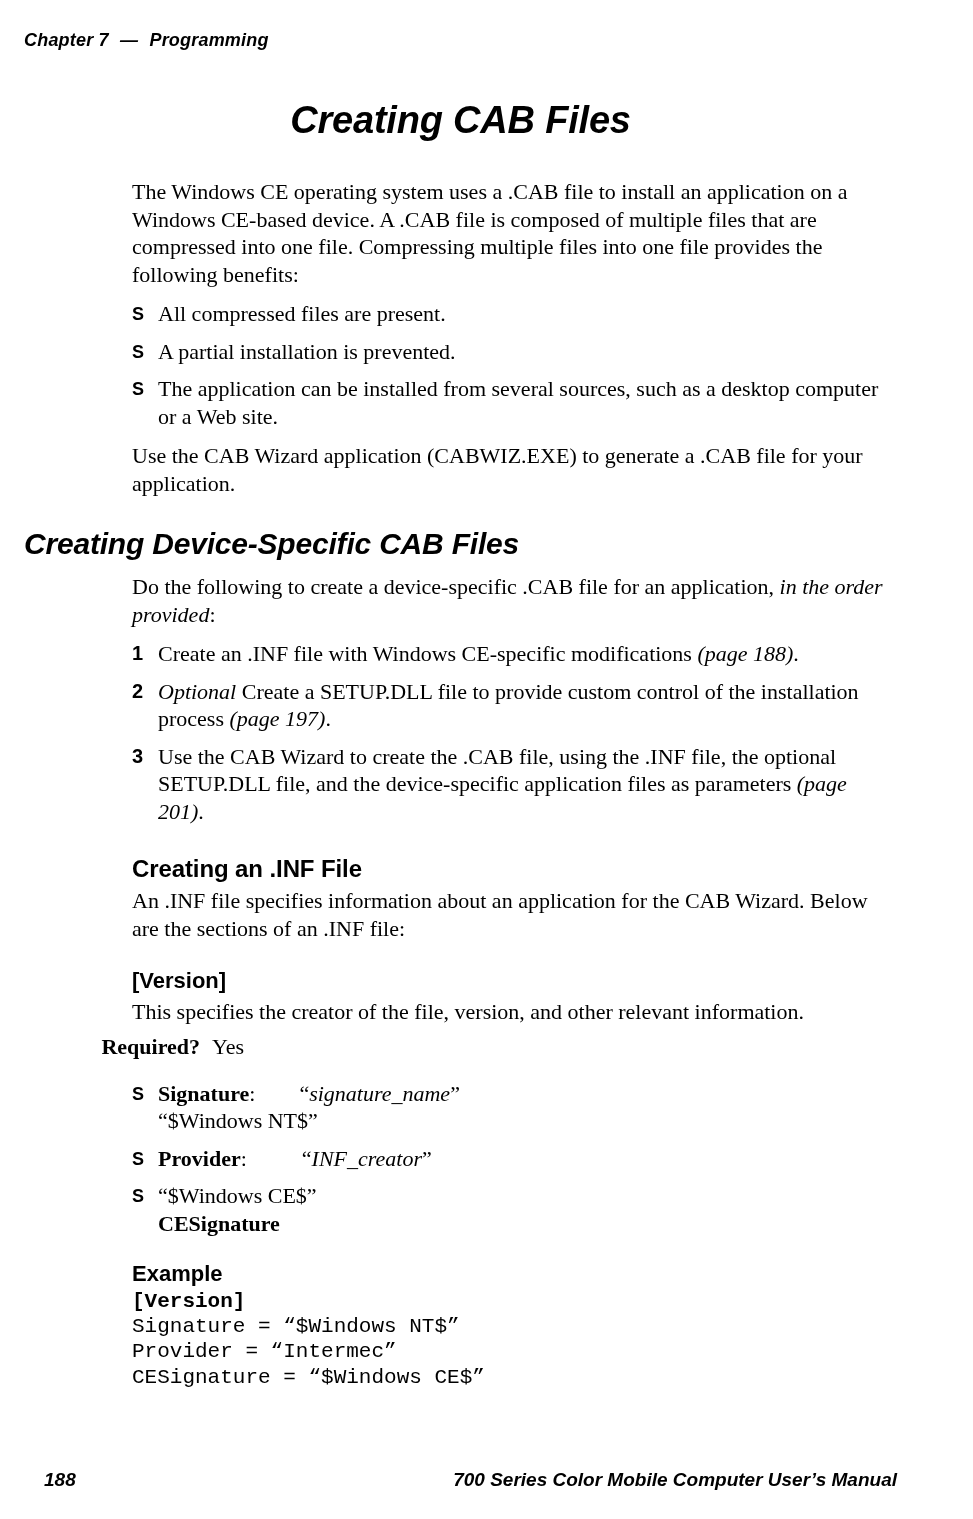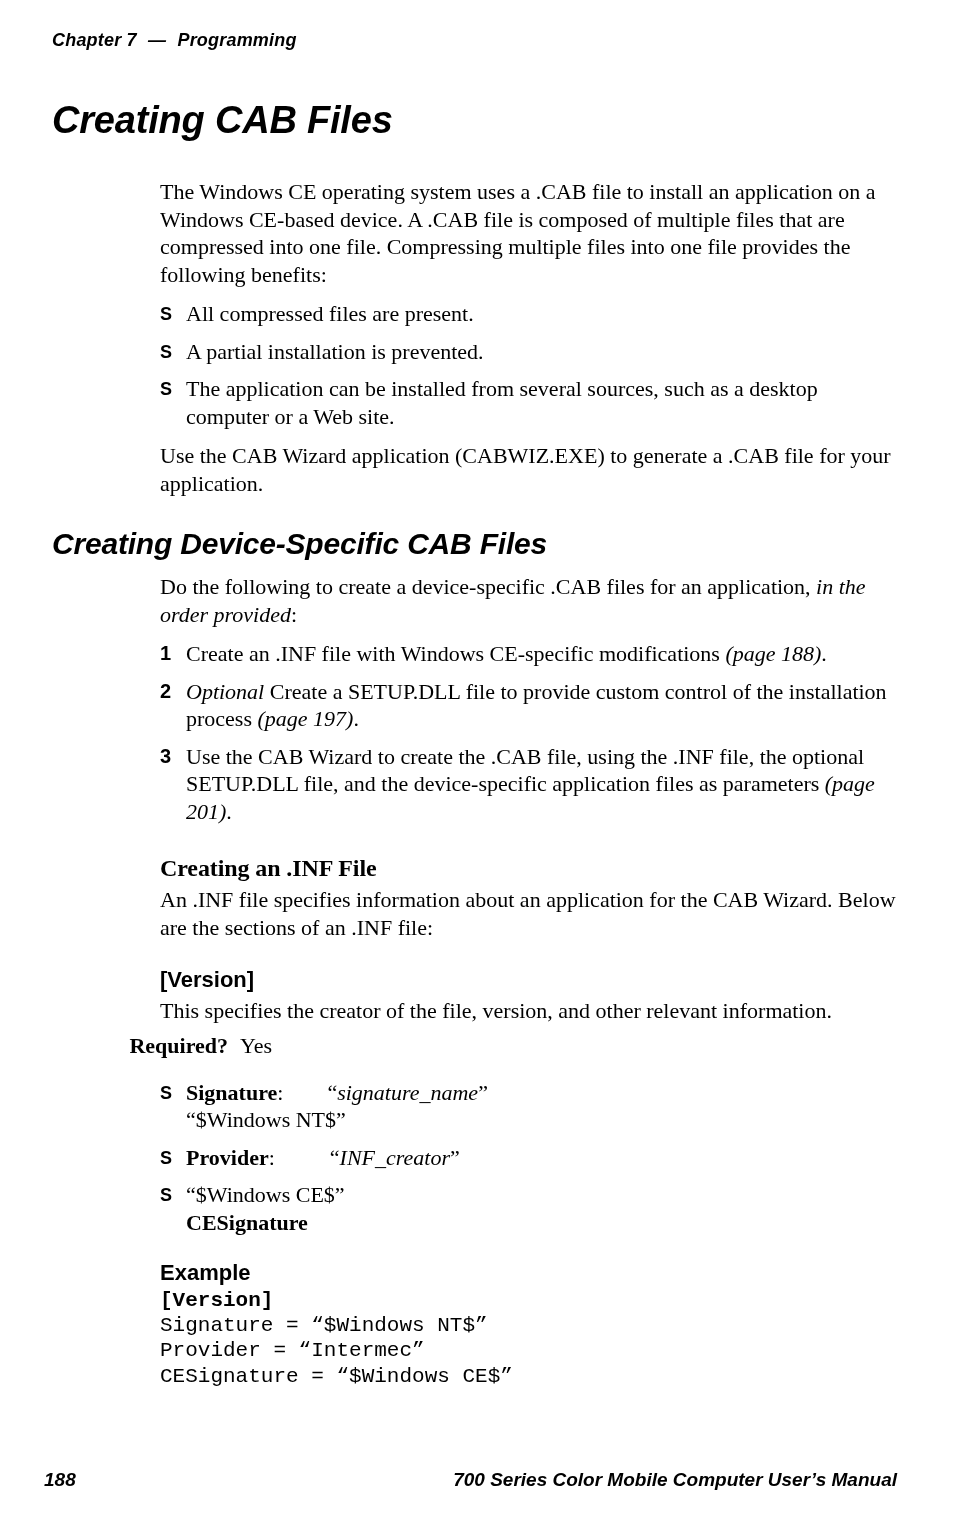--- a/index.html
+++ b/index.html
@@ -10,49 +10,50 @@
     height: 1519px;
     background: #fff;
     font-family: "Times New Roman", Times, serif;
     color: #000;
   }
   .page {
     position: relative;
     width: 973px;
     height: 1519px;
     box-sizing: border-box;
-    padding: 30px 76px 0 52px;
+    padding: 30px 76px 0 24px;
   }
   .running-head {
     font-family: "Myriad", "Segoe UI", "Helvetica Neue", Arial, sans-serif;
     font-style: italic;
     font-weight: 700;
     font-size: 18px;
     letter-spacing: 0.2px;
     margin-bottom: 48px;
   }
   .running-head .dash { margin: 0 6px; }
   .h1 {
     font-family: "Myriad", "Segoe UI", "Helvetica Neue", Arial, sans-serif;
     font-weight: 800;
     font-style: italic;
     font-size: 38px;
     margin: 0 0 36px 0;
     letter-spacing: -0.2px;
+    text-align: center;
   }
   .h2 {
     font-family: "Myriad", "Segoe UI", "Helvetica Neue", Arial, sans-serif;
     font-weight: 700;
     font-style: italic;
     font-size: 30px;
     margin: 30px 0 12px 0;
     letter-spacing: -0.2px;
   }
   .h3 {
-    font-family: Liberation Serif, serif;
+    font-family: Liberation Sans, sans-serif;
     font-weight: 800;
     font-size: 24px;
     margin: 30px 0 4px 0;
     letter-spacing: -0.1px;
   }
   .h4 {
     font-family: "Myriad", "Segoe UI", "Helvetica Neue", Arial, sans-serif;
     font-weight: 800;
     font-size: 22px;
     margin: 26px 0 4px 0;
@@ -180,21 +181,21 @@
       <li>The application can be installed from several sources, such as a desktop computer or a Web site.</li>
     </ul>
 
     <p class="para">Use the CAB Wizard application (CABWIZ.EXE) to generate a .CAB file for your application.</p>
   </div>
 
   <div class="h2">Creating Device-Specific CAB Files</div>
 
   <div class="body-block">
     <p class="para">
-      <span>Do the following to create a device-specific .CAB files for an application, </span><span class="italic">in the order provided</span><span>:</span>
+      <span>Do the following to create a device-specific .CAB file for an application, </span><span class="italic">in the order provided</span><span>:</span>
     </p>
 
     <ol class="steps">
       <li>
         <span>Create an .INF file with Windows CE-specific modifications </span><span class="italic">(page 188)</span><span>.</span>
       </li>
       <li>
         <span class="italic">Optional</span><span> Create a SETUP.DLL file to provide custom control of the installation process </span><span class="italic">(page 197)</span><span>.</span>
       </li>
       <li>

